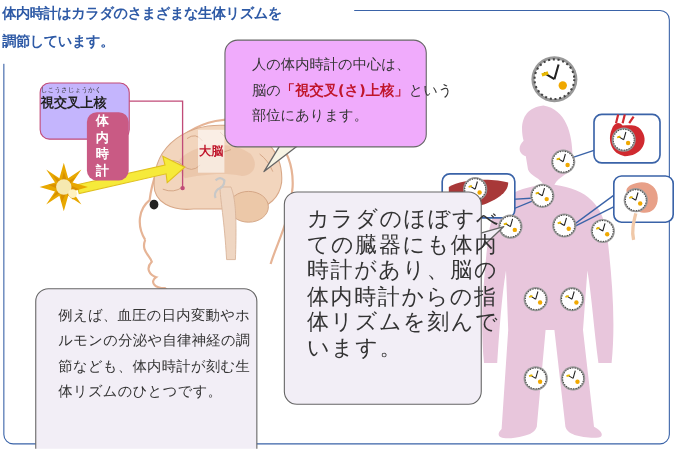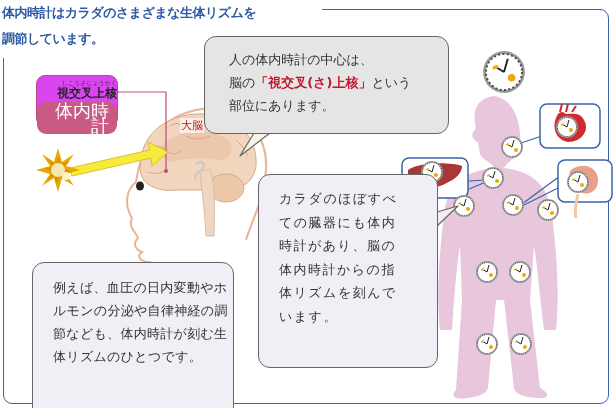--- a/index.html
+++ b/index.html
@@ -2,28 +2,28 @@
 <html><head>
 <meta charset="utf-8">
 <style>
   html,body{margin:0;padding:0;background:#fff;}
   body{width:614px;height:408px;position:relative;overflow:hidden;font-family:"DejaVu Sans","Liberation Sans",sans-serif;}
   .frame{position:absolute;left:3px;top:9px;width:606px;height:395px;border:1.5px solid #3a63a8;border-radius:0 9px 9px 9px;box-sizing:border-box;}
   .frame-mask{position:absolute;left:0;top:0;width:322px;height:28px;background:#fff;}
   .frame-mask2{position:absolute;left:0;top:28px;width:160px;height:30px;background:#fff;}
   .title{position:absolute;left:2px;top:0px;color:#2e5aa6;font-weight:bold;font-size:13px;line-height:26px;letter-spacing:-0.5px;margin:0;}
   .title .l2{display:block;}
-  .lbl-box{position:absolute;left:36px;top:75px;width:80px;height:50px;border:1.5px solid #c14b78;border-radius:9px;background:#d946ef;text-align:right;}
+  .lbl-box{position:absolute;left:36px;top:75px;width:80px;height:50px;border:1.5px solid #c14b78;border-radius:9px;background:#c4b5fd;text-align:left;}
   .ruby{font-size:6px;color:#333;line-height:8px;margin-top:3px;}
   .lbl-main{font-size:12px;font-weight:bold;color:#222;line-height:13px;}
-  .lbl-pill{display:inline-block;margin-top:2px;background:#c95a84;color:#fff;font-weight:normal;font-size:18px;border-radius:9px;padding:1px 8px;line-height:15px;}
+  .lbl-pill{display:inline-block;margin-top:2px;background:#c95a84;color:#fff;font-weight:bold;font-size:12px;border-radius:9px;padding:1px 8px;line-height:15px;margin-left:42px;}
   .bubble{position:absolute;border:1.2px solid #666;border-radius:12px;box-sizing:border-box;color:#333;font-size:13px;line-height:23px;}
-  .b1{left:204px;top:36px;width:245px;height:98px;background:#e5e5e5;padding:11px 0 0 24px;}
+  .b1{left:204px;top:36px;width:184px;height:98px;background:#f0abfc;padding:11px 0 0 24px;}
   .b1 .red{color:#c0162c;font-weight:bold;}
-  .b2{left:258px;top:174px;width:180px;height:194px;background:#f2eef6;padding:12px 28px 0 20px;font-size:13px;line-height:23.5px;letter-spacing:1.5px;}
+  .b2{left:258px;top:174px;width:180px;height:194px;background:#f2eef6;padding:12px 28px 0 20px;font-size:20px;line-height:23.5px;letter-spacing:1.5px;}
   .b3{left:32px;top:262px;width:202px;height:162px;background:#f2eef6;padding:13px 4px 0 20px;letter-spacing:0.3px;}
   .diagram-layer{position:absolute;left:0;top:0;width:614px;height:408px;pointer-events:none;}
   .b-text div{white-space:nowrap;}
 </style>
 </head>
 <body>
 
 <div class="frame"></div>
 <div class="frame-mask"></div>
 <div class="frame-mask2"></div>
@@ -122,21 +122,21 @@
   <use href="#clk" x="548" y="210"></use>
   <use href="#clk" x="487" y="272"></use>
   <use href="#clk" x="520" y="272"></use>
   <use href="#clk" x="487" y="344"></use>
   <use href="#clk" x="521" y="344"></use>
 
   <path d="M254,133 L240,156 L270,133 Z" fill="#f7f4e4" stroke="#666" stroke-width="1.2" stroke-linejoin="round"></path>
   <path d="M437,212 L458,206 L437,226 Z" fill="#f2eef6" stroke="#666" stroke-width="1.2" stroke-linejoin="round"></path>
 </svg>
 
-<div style="position:absolute;left:180px;top:118px;color:#c0162c;font-weight:normal;font-size:11px;background:rgba(255,255,255,0.6);padding:0 1px;">大脳</div>
+<div style="position:absolute;left:180px;top:118px;color:#c0162c;font-weight:bold;font-size:11px;background:rgba(255,255,255,0.6);padding:12px 1px;">大脳</div>
 
 <div class="lbl-box">
   <div class="ruby">しこうさじょうかく</div>
   <div class="lbl-main">視交叉上核</div>
   <div class="lbl-pill">体内時計</div>
 </div>
 
 <div class="bubble b1">
   <div class="b-text">
     <div>人の体内時計の中心は、</div>

